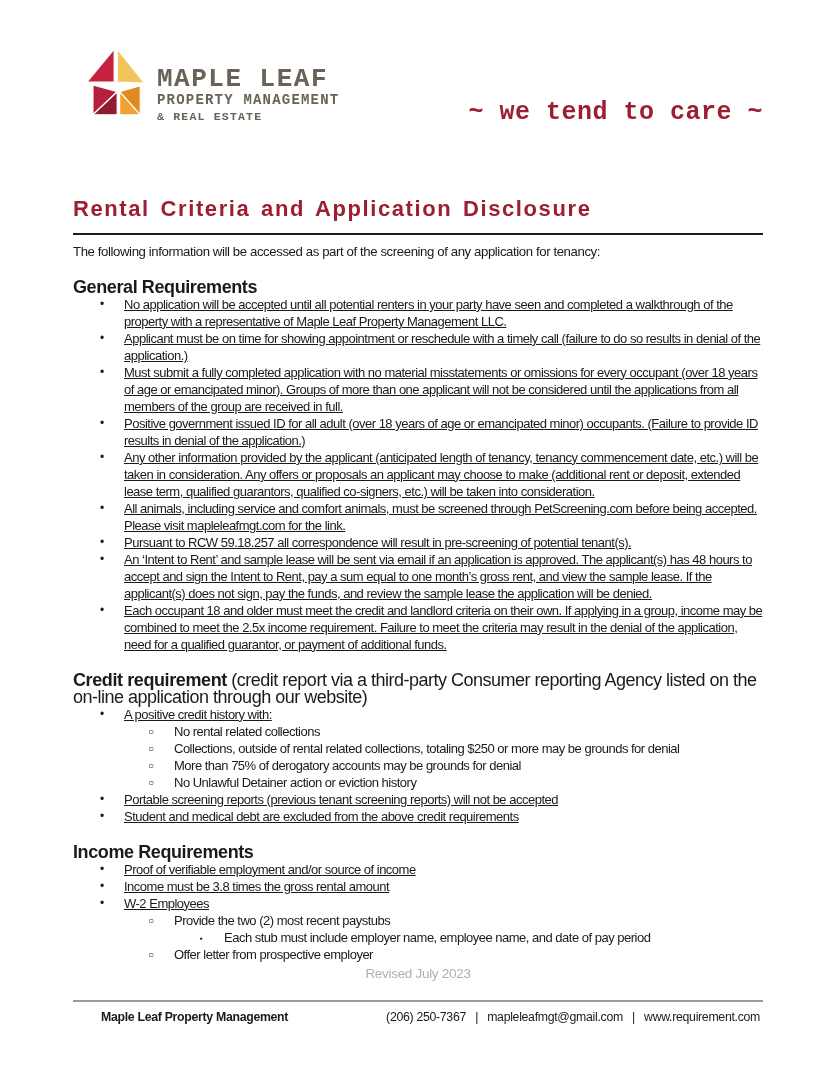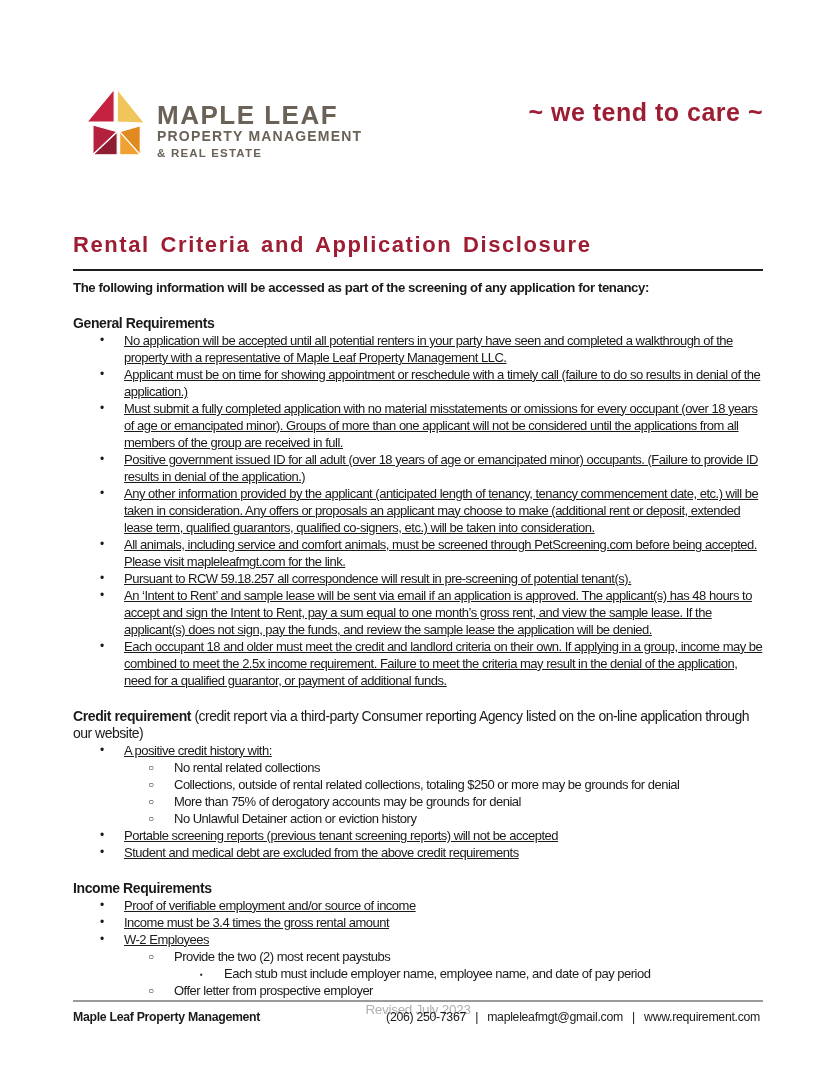--- a/index.html
+++ b/index.html
@@ -4,54 +4,54 @@
 <style>
   * { margin:0; padding:0; box-sizing:border-box; }
   html,body { background:#ffffff; }
   body {
     width:835px; height:1080px; position:relative; overflow:hidden;
     font-family:"Liberation Sans", sans-serif; color:#1a1a1a;
   }
   .page { position:relative; width:835px; height:1080px; padding:0 72px 0 73px; }
 
   
-  .header { position:relative; padding-top:84px; display:flex; align-items:center; }
+  .header { position:relative; padding-top:48px; display:flex; align-items:flex-start;font-family:Liberation Mono, monospace; }
   .logo-mark { margin-left:12px; width:62px; height:68px; flex:0 0 auto; }
   .brand-text { margin-left:10px; margin-top:18px; }
   .brand-name { font-size:26px; font-weight:bold; letter-spacing:1.5px; line-height:1.0; }
   .brand-sub  { font-size:14px; font-weight:bold; letter-spacing:1.2px; line-height:1.25; margin-top:0; }
   .brand-sub2 { font-size:11.5px; font-weight:bold; letter-spacing:1.2px; line-height:1.25; }
   .tagline { position:absolute; right:0; top:98px; font-size:25px; font-weight:bold; letter-spacing:0.5px; }
 
   
   .doc-title { margin-top:72px; font-size:22px; font-weight:bold; letter-spacing:1.6px; word-spacing:3px; }
   .title-rule { border:none; border-top:2px solid #1f1f1f; margin-top:11px; }
-  .intro { margin-top:8px; font-size:13.2px; font-weight:bold; letter-spacing:-0.4px; line-height:17px; }
+  .intro { margin-top:8px; font-size:13.2px; font-weight:normal; letter-spacing:-0.4px; line-height:17px; }
 
   
   .content { font-size:13px; letter-spacing:-0.5px; line-height:17px; }
   .section { margin-top:19px; }
-  .section-heading { font-size:14px; line-height:17px; }
+  .section-heading { font-size:18px; line-height:17px; }
   .section-heading b { letter-spacing:-0.4px; }
   .li { position:relative; }
   .li .txt { display:block; }
   .lvl1 .txt { padding-left:51px;text-decoration:underline; }
   .lvl2 .txt { padding-left:101px; }
   .lvl3 .txt { padding-left:151px; }
   .marker { position:absolute; top:0; }
   .lvl1 .marker { left:27px; font-size:12px; }
   .lvl2 .marker { left:75px; font-size:10px; }
   .lvl3 .marker { left:127px; font-size:8px; top:1px; }
 
   .revised { margin-top:3px; text-align:center; font-size:13.5px; letter-spacing:-0.3px; }
 
   
   .footer { position:absolute; left:73px; right:72px; top:1000px; }
   .footer-rule { border:none; border-top:2px solid #9a9a9a; }
-  .footer-row { margin-top:8px; display:flex; justify-content:space-between; align-items:baseline; font-size:12.3px; letter-spacing:-0.3px; }
+  .footer-row { margin-top:8px; display:flex; justify-content:space-between; align-items:baseline; font-size:12.3px; letter-spacing:-0.3px;margin-left:28px; }
   .footer-company { font-weight:bold; }
   .footer-contacts span { margin:0 3px; }
 </style>
 </head>
 <body>
 
 <div class="page">
 
   <div class="header">
     <svg class="logo-mark" viewBox="0 0 100 112" xmlns="http://www.w3.org/2000/svg">
@@ -146,21 +146,21 @@
         </div>
       </div>
       <div class="section">
         <div class="section-heading"><b>Income Requirements</b></div>
         <div class="li lvl1">
           <span class="marker">•</span>
           <span class="txt">Proof of verifiable employment and/or source of income</span>
         </div>
         <div class="li lvl1">
           <span class="marker">•</span>
-          <span class="txt">Income must be 3.4 times the gross rental amount</span>
+          <span class="txt">Income must be 3.8 times the gross rental amount</span>
         </div>
         <div class="li lvl1">
           <span class="marker">•</span>
           <span class="txt">W-2 Employees</span>
         </div>
         <div class="li lvl2">
           <span class="marker">○</span>
           <span class="txt">Provide the two (2) most recent paystubs</span>
         </div>
         <div class="li lvl3">

